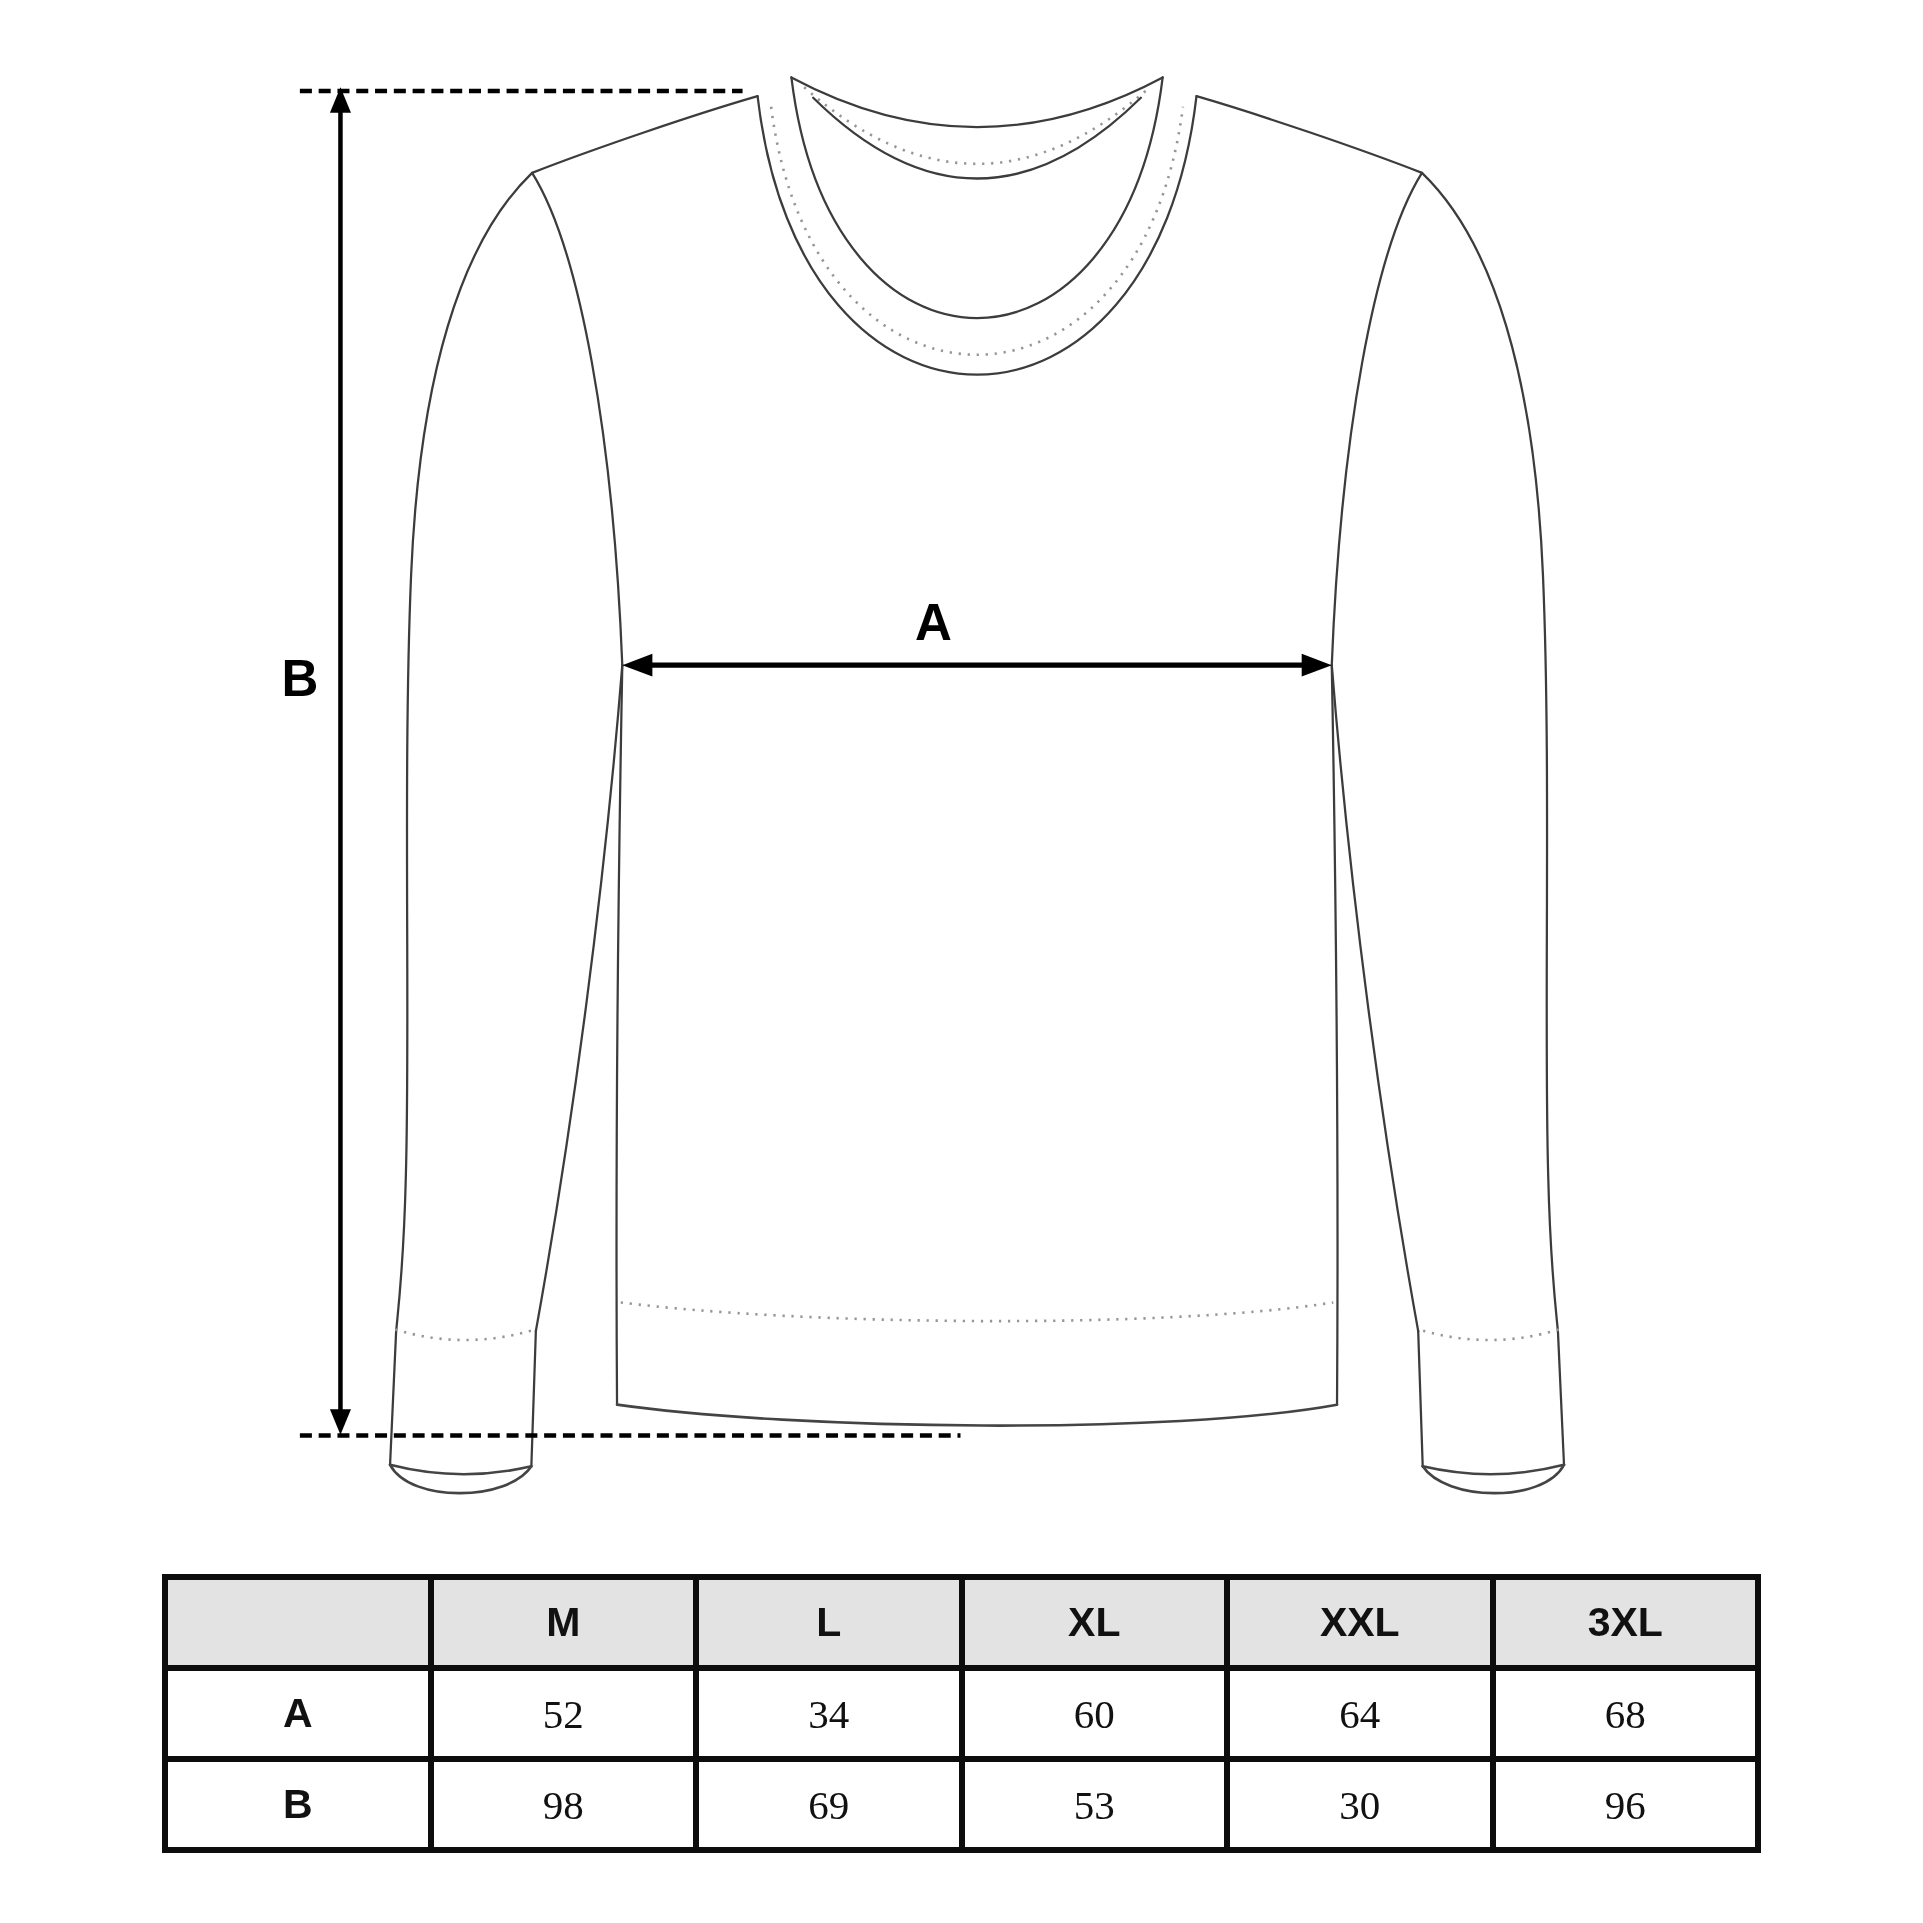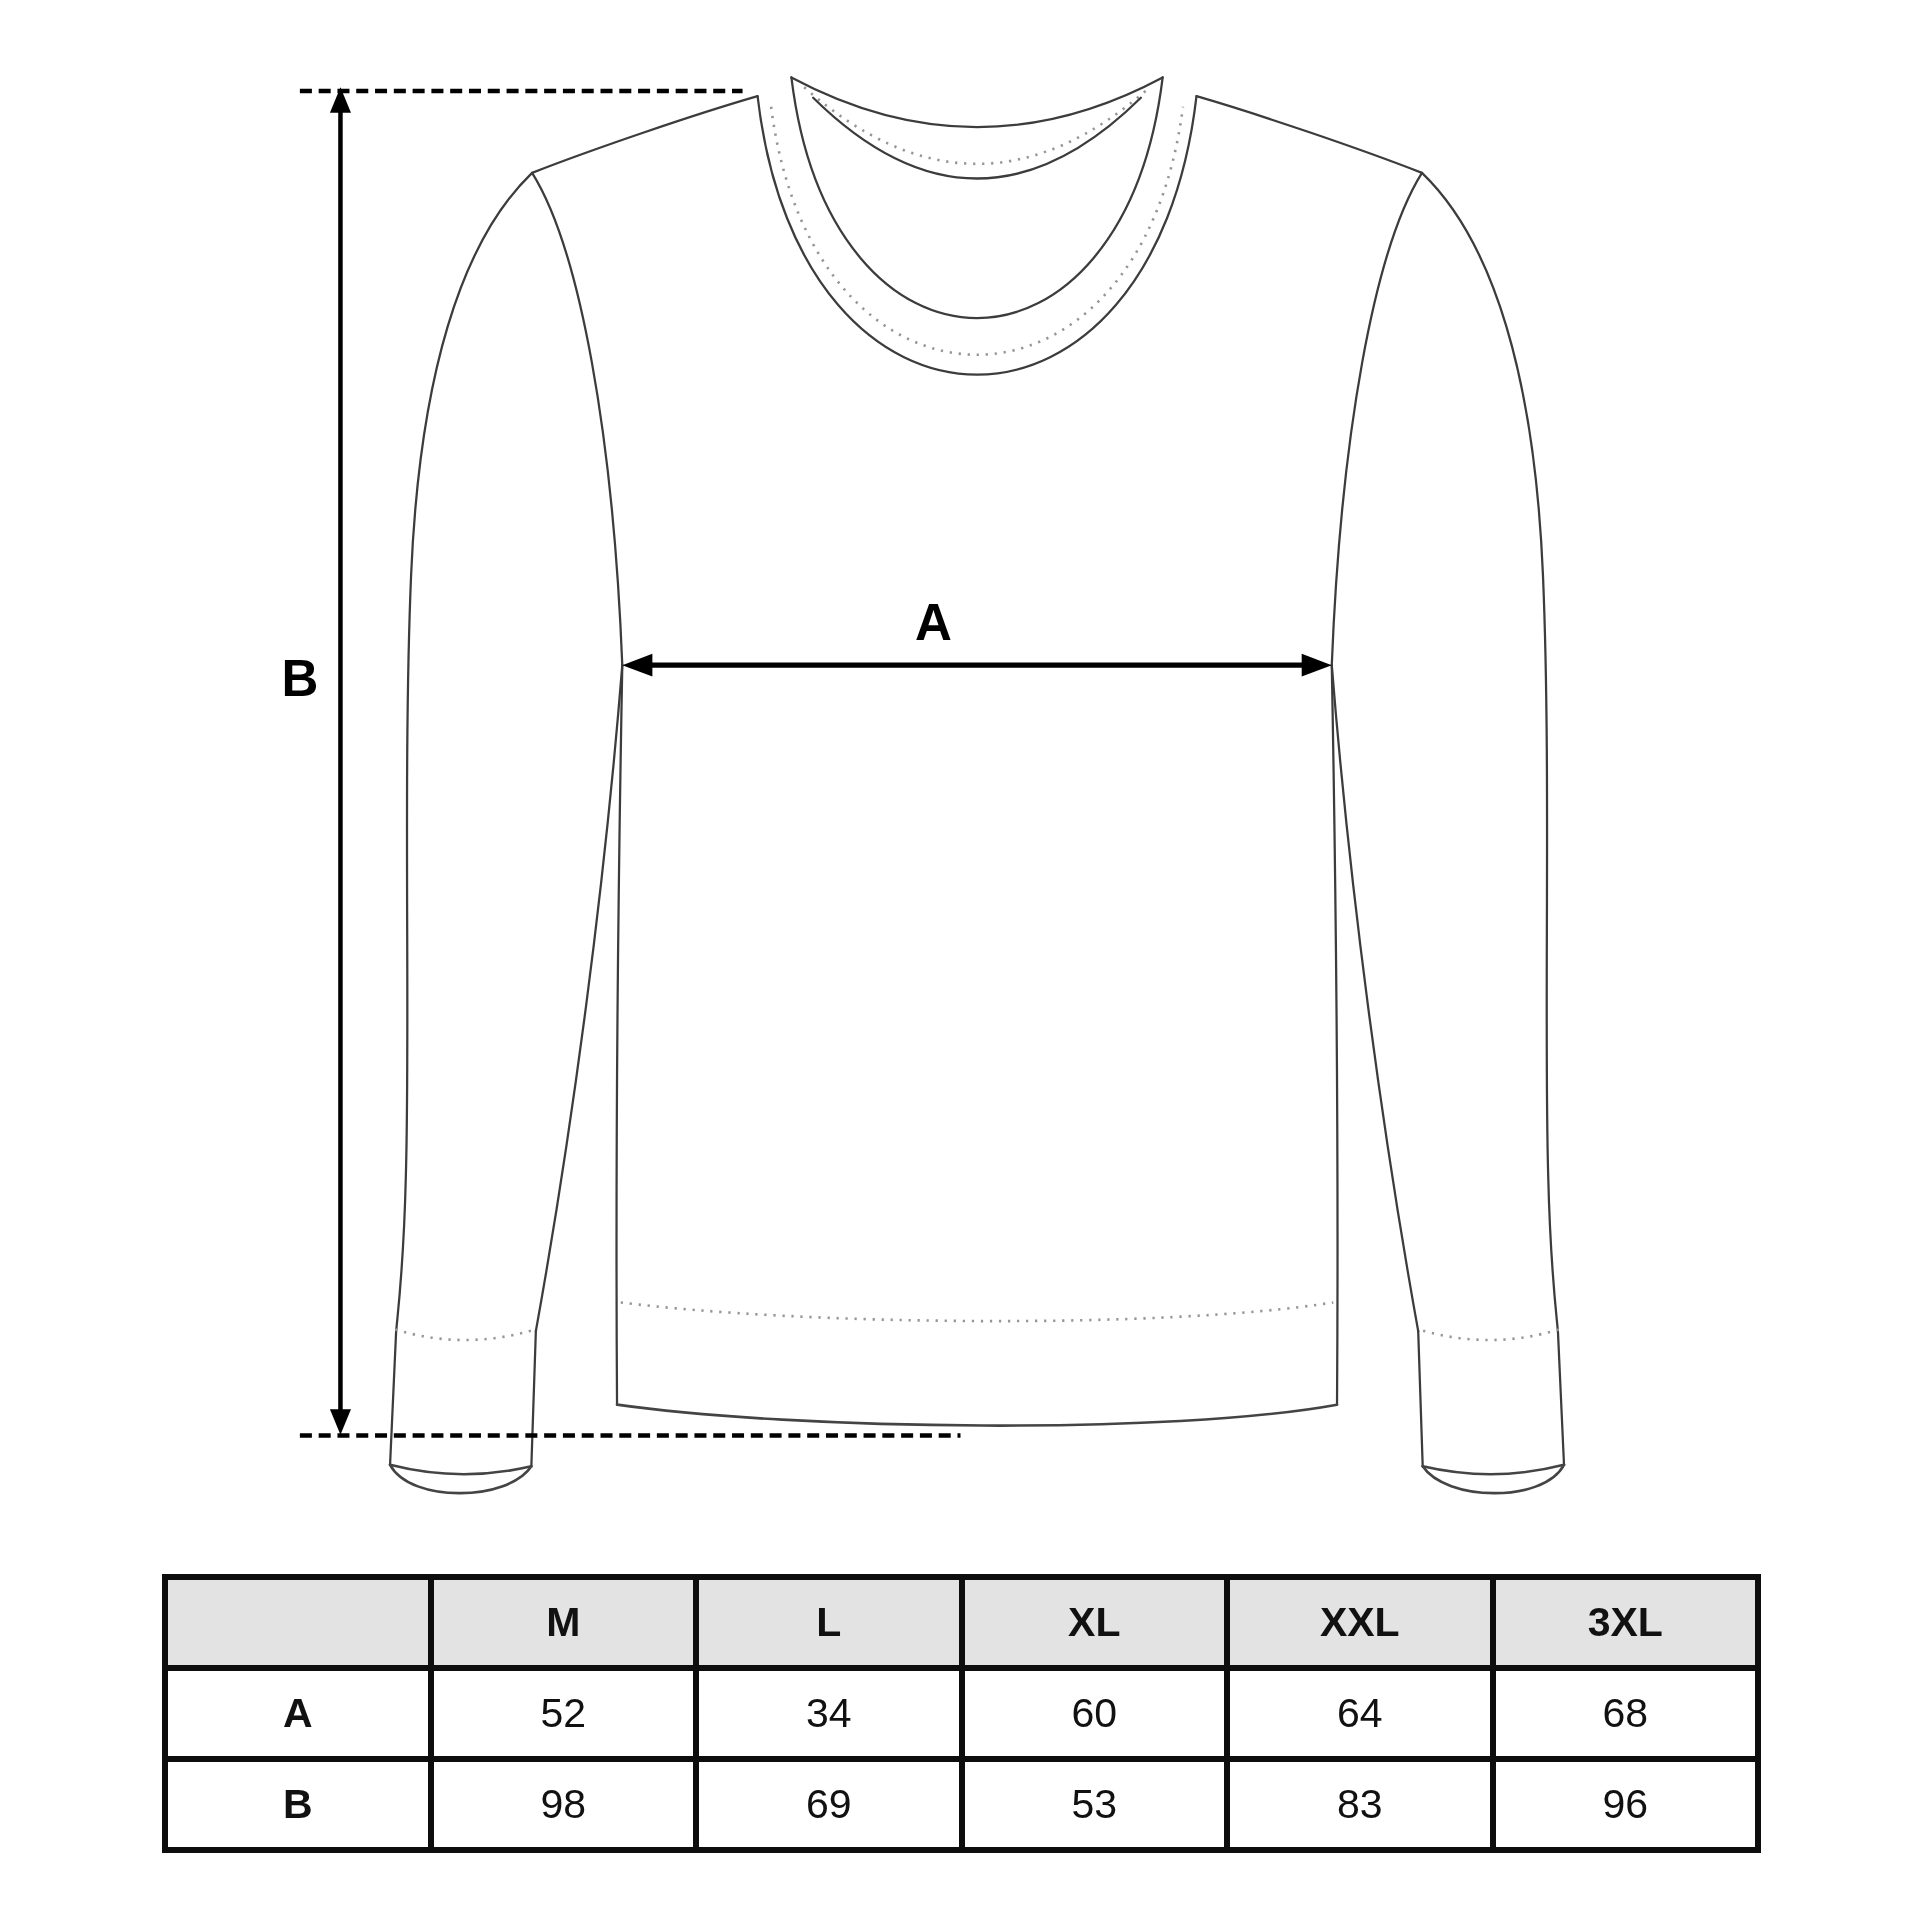--- a/index.html
+++ b/index.html
@@ -49,21 +49,21 @@
     vertical-align: middle;
     background: #ffffff;
   }
   .size-table thead th {
     background: #e3e3e3;
     font-weight: bold;
   }
   .size-table tbody th {
     font-weight: bold;
   }
-  .size-table td { font-weight: normal; }
+  .size-table td { font-weight: normal; font-family: Liberation Serif, serif; }
   .size-table tr { height: 91px; }
 </style>
 </head>
 <body>
 
 <div class="page">
 
   <svg class="diagram-svg" viewBox="0 0 2560 2560">
 
     <g>
@@ -156,20 +156,20 @@
         <td>34</td>
         <td>60</td>
         <td>64</td>
         <td>68</td>
       </tr>
       <tr>
         <th>B</th>
         <td>98</td>
         <td>69</td>
         <td>53</td>
-        <td>83</td>
+        <td>30</td>
         <td>96</td>
       </tr>
     </tbody>
   </table>
 
 </div>
 
 
 </body></html>

